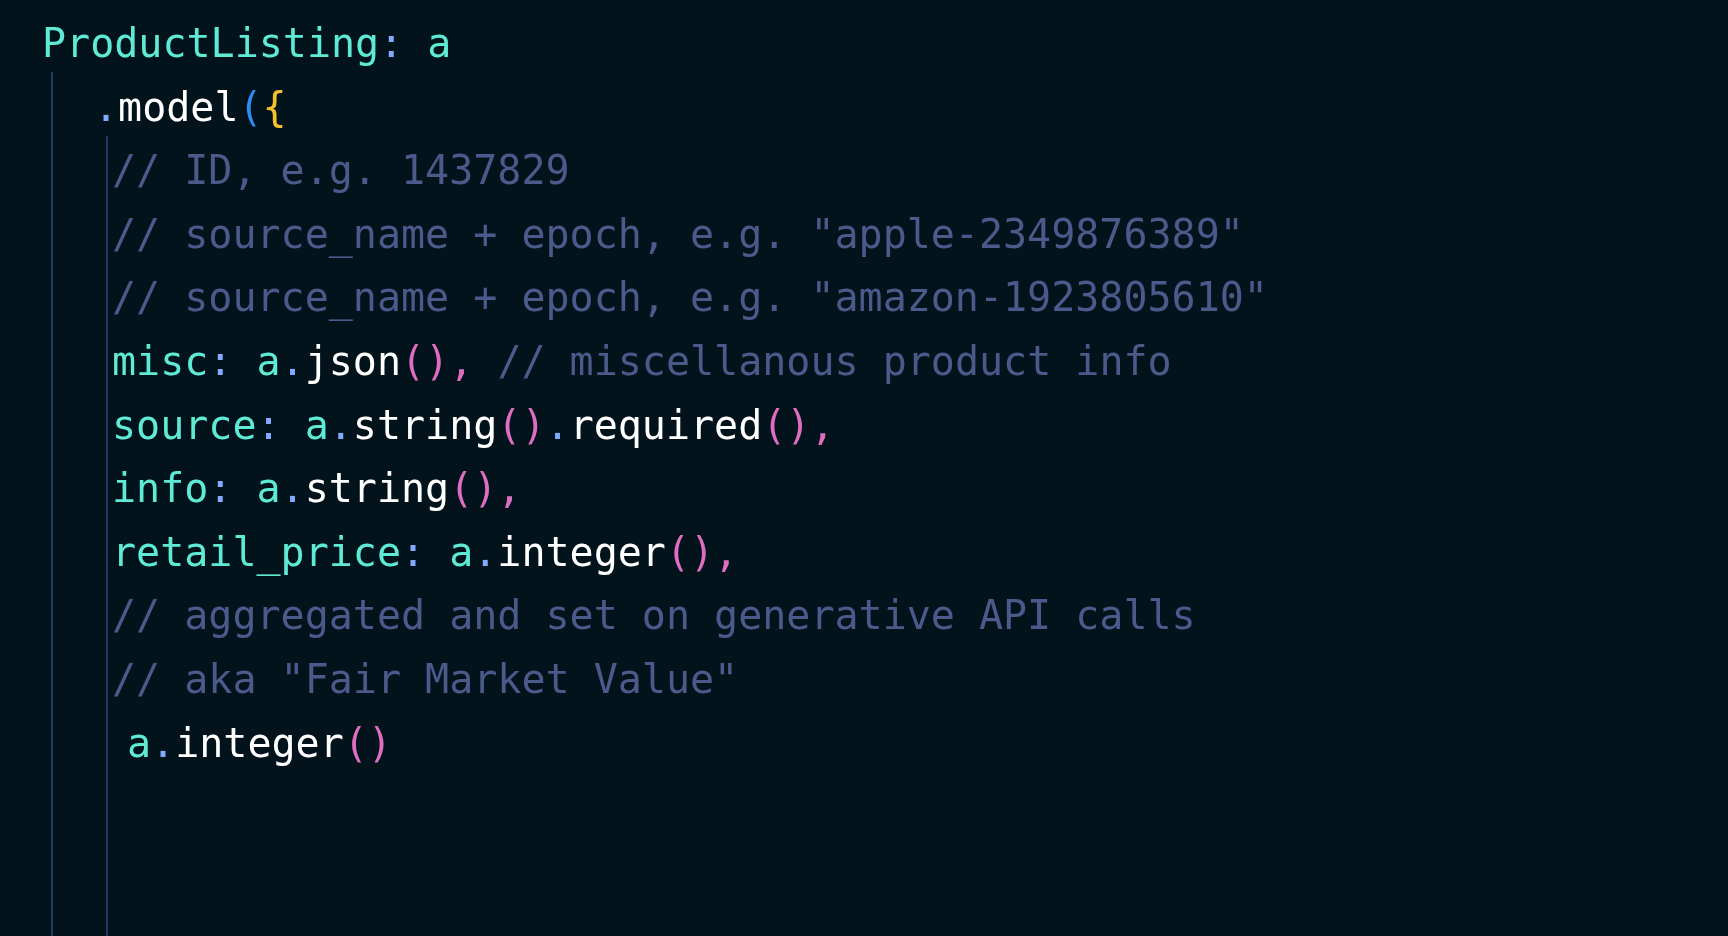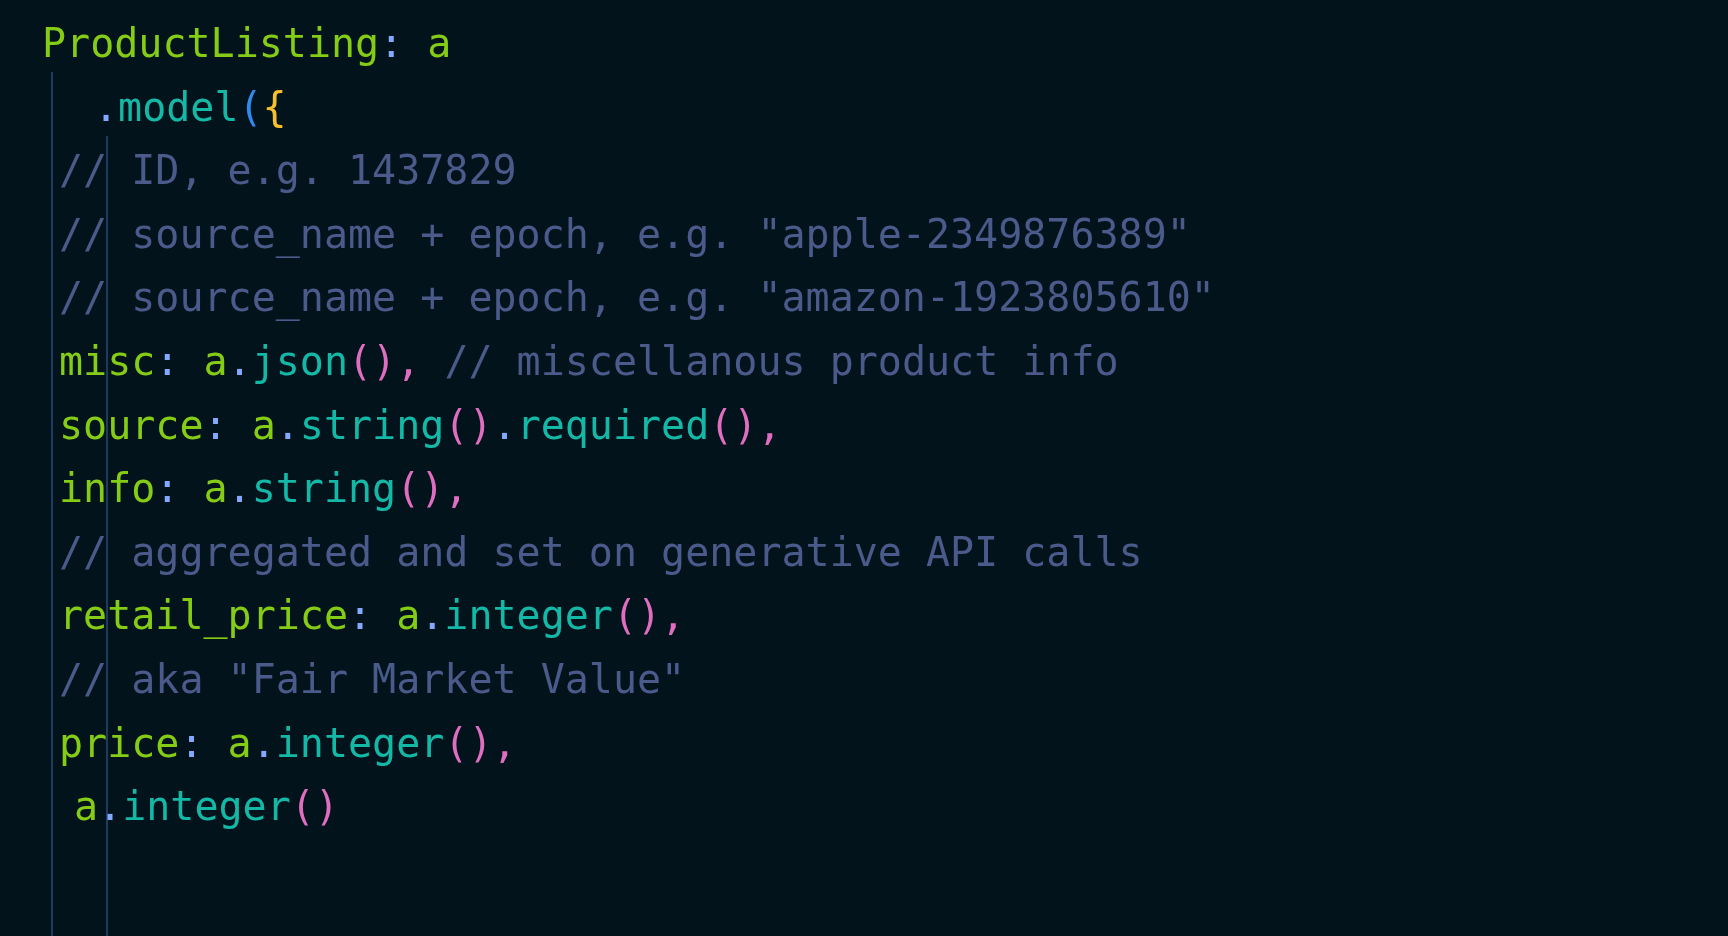--- a/index.html
+++ b/index.html
@@ -44,26 +44,26 @@
     width: 2px;
     background: #1d3c5e;
     pointer-events: none;
   }
   #guide-1 { left: 51px;  top: 72px;  height: 864px; }
   #guide-2 { left: 106px; top: 136px; height: 800px; }
 
   
   .i0 { padding-left: 42px; }
   .i1 { padding-left: 94px; }
-  .i2 { padding-left: 59px; }
+  .i2 { padding-left: 112px; }
 
   
-  .tok-ident    { color: #84cc16; }   
+  .tok-ident    { color: #5eead4; }   
   .tok-punct    { color: #82aaff; }   
-  .tok-method   { color: #14b8a6; }   
+  .tok-method   { color: #ffffff; }   
   .tok-dot      { color: #82aaff; }   
   .tok-paren    { color: #e06ec0; }   
   .tok-paren2   { color: #2e8bf0; }   
   .tok-brace    { color: #f5c02b; }   
   .tok-comment  { color: #4a5a8a; }   
   .tok-comma    { color: #e06ec0; }   
 
   
   .clipped { opacity: 1; margin-left: 15px; }
 </style>
@@ -77,20 +77,19 @@
 
   <div id="code">
       <div class="line i0"><span class="tok-ident">ProductListing</span><span class="tok-punct">: </span><span class="tok-ident">a</span></div>
       <div class="line i1"><span class="tok-dot">.</span><span class="tok-method">model</span><span class="tok-paren2">(</span><span class="tok-brace">{</span></div>
       <div class="line i2"><span class="tok-comment">// ID, e.g. 1437829</span></div>
       <div class="line i2"><span class="tok-comment">// source_name + epoch, e.g. "apple-2349876389"</span></div>
       <div class="line i2"><span class="tok-comment">// source_name + epoch, e.g. "amazon-1923805610"</span></div>
       <div class="line i2"><span class="tok-ident">misc</span><span class="tok-punct">: </span><span class="tok-ident">a</span><span class="tok-dot">.</span><span class="tok-method">json</span><span class="tok-paren">()</span><span class="tok-comma">,</span><span class="tok-punct"> </span><span class="tok-comment">// miscellanous product info</span></div>
       <div class="line i2"><span class="tok-ident">source</span><span class="tok-punct">: </span><span class="tok-ident">a</span><span class="tok-dot">.</span><span class="tok-method">string</span><span class="tok-paren">()</span><span class="tok-dot">.</span><span class="tok-method">required</span><span class="tok-paren">()</span><span class="tok-comma">,</span></div>
       <div class="line i2"><span class="tok-ident">info</span><span class="tok-punct">: </span><span class="tok-ident">a</span><span class="tok-dot">.</span><span class="tok-method">string</span><span class="tok-paren">()</span><span class="tok-comma">,</span></div>
+      <div class="line i2"><span class="tok-ident">retail_price</span><span class="tok-punct">: </span><span class="tok-ident">a</span><span class="tok-dot">.</span><span class="tok-method">integer</span><span class="tok-paren">()</span><span class="tok-comma">,</span></div>
       <div class="line i2"><span class="tok-comment">// aggregated and set on generative API calls</span></div>
-      <div class="line i2"><span class="tok-ident">retail_price</span><span class="tok-punct">: </span><span class="tok-ident">a</span><span class="tok-dot">.</span><span class="tok-method">integer</span><span class="tok-paren">()</span><span class="tok-comma">,</span></div>
       <div class="line i2"><span class="tok-comment">// aka "Fair Market Value"</span></div>
-      <div class="line i2"><span class="tok-ident">price</span><span class="tok-punct">: </span><span class="tok-ident">a</span><span class="tok-dot">.</span><span class="tok-method">integer</span><span class="tok-paren">()</span><span class="tok-comma">,</span></div>
       <div class="line i2 clipped"><span class="tok-ident">a</span><span class="tok-dot">.</span><span class="tok-method">integer</span><span class="tok-paren">()</span></div>
     </div>
 
 </div>
 
 </body></html>

